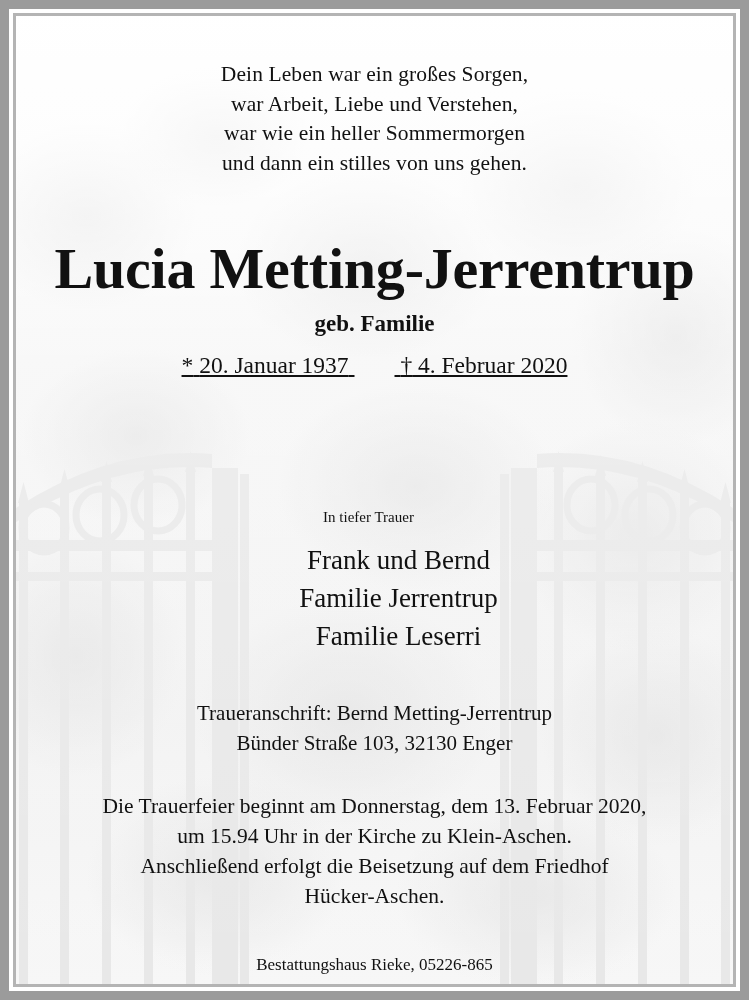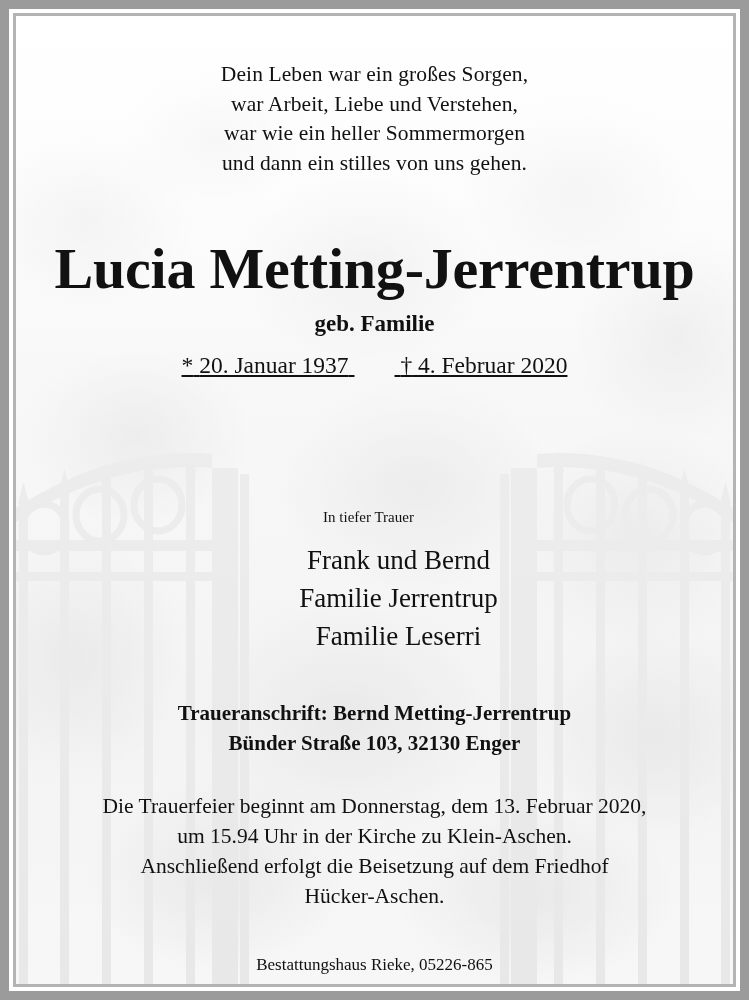--- a/index.html
+++ b/index.html
@@ -143,21 +143,21 @@
   }
   .mourners div { white-space: nowrap; padding-left: 48px; }
 
   .address {
     position: absolute;
     top: 682px;
     left: 0; right: 0;
     font-size: 21px;
     line-height: 30px;
   }
-  .address div { white-space: nowrap; font-weight: bold; }
+  .address div { white-space: nowrap; }
 
   .service {
     position: absolute;
     top: 775px;
     left: 0; right: 0;
     font-size: 21.5px;
     line-height: 30px;
   }
   .service div { white-space: nowrap; }
 

